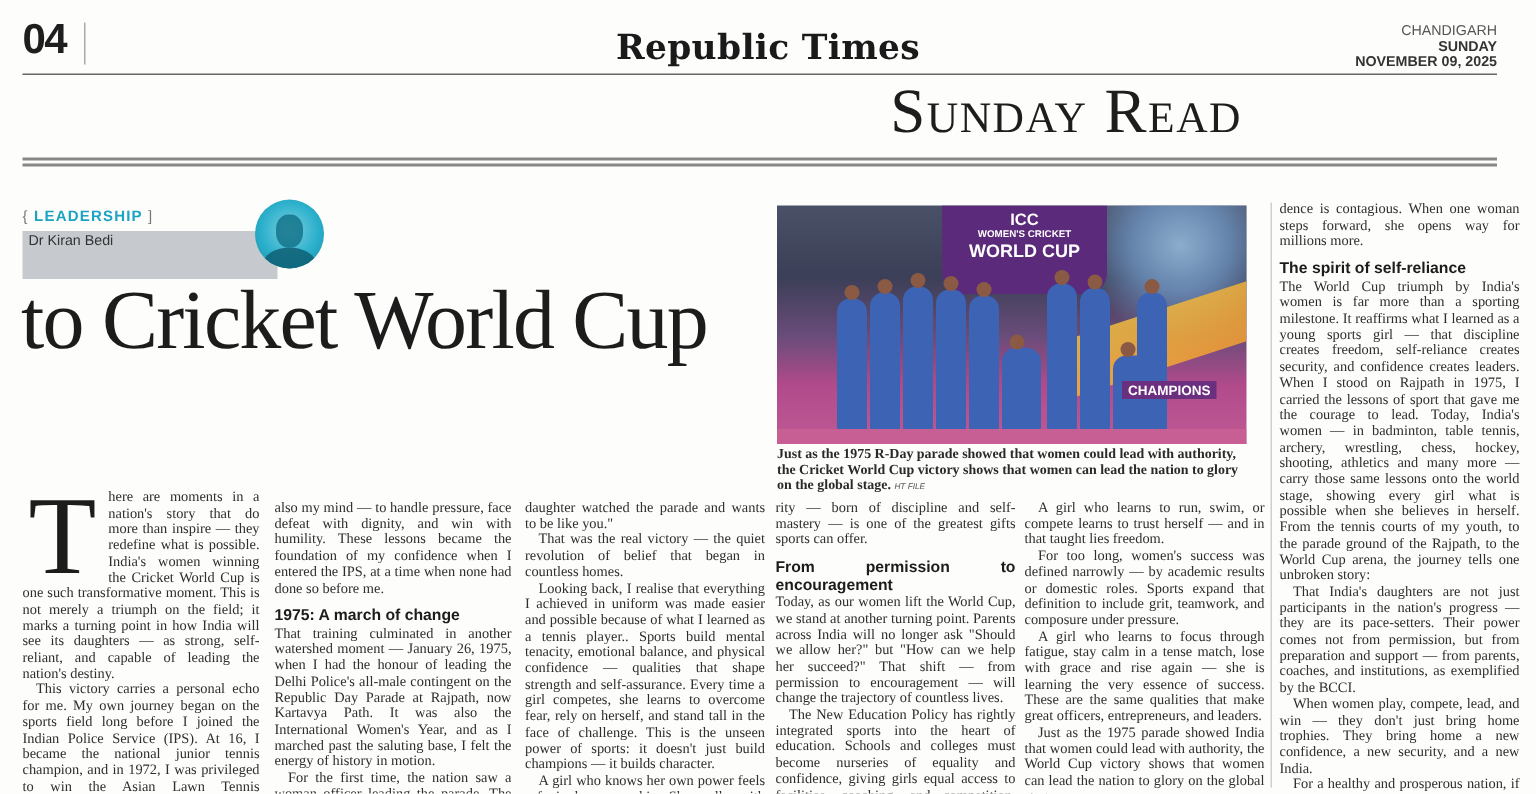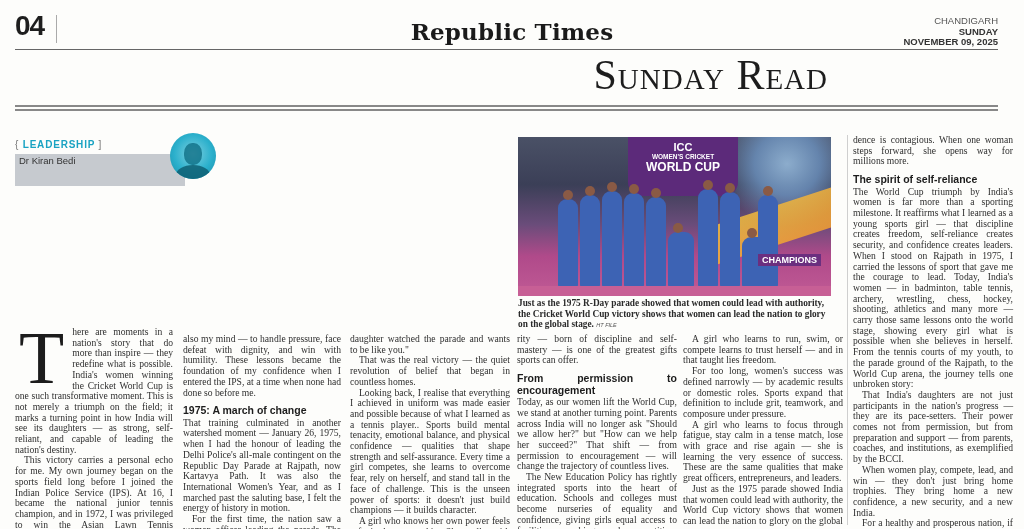--- a/index.html
+++ b/index.html
@@ -41,21 +41,21 @@
   .photo .fireworks { position: absolute; right: 0; top: 0; width: 110px; height: 90px; background: radial-gradient(ellipse at 60% 30%, #9fc6e8 0%, #6d93c0 35%, transparent 70%); opacity: 0.8; }
   .photo .logo { position: absolute; left: 110px; top: 0; width: 110px; height: 59px; background: #5c2a7a; border-radius: 0 0 14px 14px; color: #fff; text-align: center; font-family: "Liberation Sans", sans-serif; font-weight: 700; }
   .photo .logo .l1 { font-size: 11px; line-height: 12px; margin-top: 4px; }
   .photo .logo .l2 { font-size: 6.5px; line-height: 8px; }
   .photo .logo .l3 { font-size: 12px; line-height: 12px; }
   .photo .yellow { position: absolute; right: 0; top: 70px; width: 120px; height: 40px; background: linear-gradient(160deg, #f0c040, #f4a030); transform: skewY(-18deg); opacity: 0.85; }
   .photo .players { position: absolute; left: 40px; top: 40px; width: 220px; height: 110px; }
   .photo .player { position: absolute; bottom: 0; width: 20px; background: #3d63b4; border-radius: 9px 9px 2px 2px; }
   .photo .player::before { content: ""; position: absolute; left: 5px; top: -9px; width: 10px; height: 10px; border-radius: 50%; background: #8a5a45; }
   .photo .stage { position: absolute; left: 0; bottom: 0; width: 100%; height: 10px; background: #c75f95; }
-  .photo .banner { position: absolute; right: 10px; bottom: 30px; font-family: "Liberation Sans", sans-serif; font-weight: 700; font-size: 9px; color: #fff; background: #6b2f7f; padding: 1px 4px; margin-left: 32px; }
+  .photo .banner { position: absolute; right: 20px; bottom: 30px; font-family: "Liberation Sans", sans-serif; font-weight: 700; font-size: 9px; color: #fff; background: #6b2f7f; padding: 1px 4px; margin-left: 32px; }
   .caption { position: absolute; left: 518px; top: 298px; width: 316px; font-size: 9.3px; line-height: 10.5px; font-weight: 700; color: #2a2a2a; }
   .caption .credit { font-family: "Liberation Sans", sans-serif; font-size: 5.5px; font-weight: 400; font-style: italic; color: #555; }
 
   .col-rule { position: absolute; width: 1px; background: #cfcfcf; }
 </style>
 </head>
 <body>
 
 <div class="page-number">04</div>
 <div class="page-number-rule"></div>
@@ -74,20 +74,21 @@
   <span>LEADERSHIP</span>
   <span class="bracket">]</span>
 </div>
 <div class="author-bar">Dr Kiran Bedi</div>
 <div class="avatar">
   <div class="face"></div>
   <div class="shoulders"></div>
 </div>
 
 <div class="headline">
+  <div>to Cricket World Cup</div>
 </div>
 
 <div class="photo">
   <div class="fireworks"></div>
   <div class="yellow"></div>
   <div class="logo">
     <div class="l1">ICC</div>
     <div class="l2">WOMEN'S CRICKET</div>
     <div class="l3">WORLD CUP</div>
   </div>

